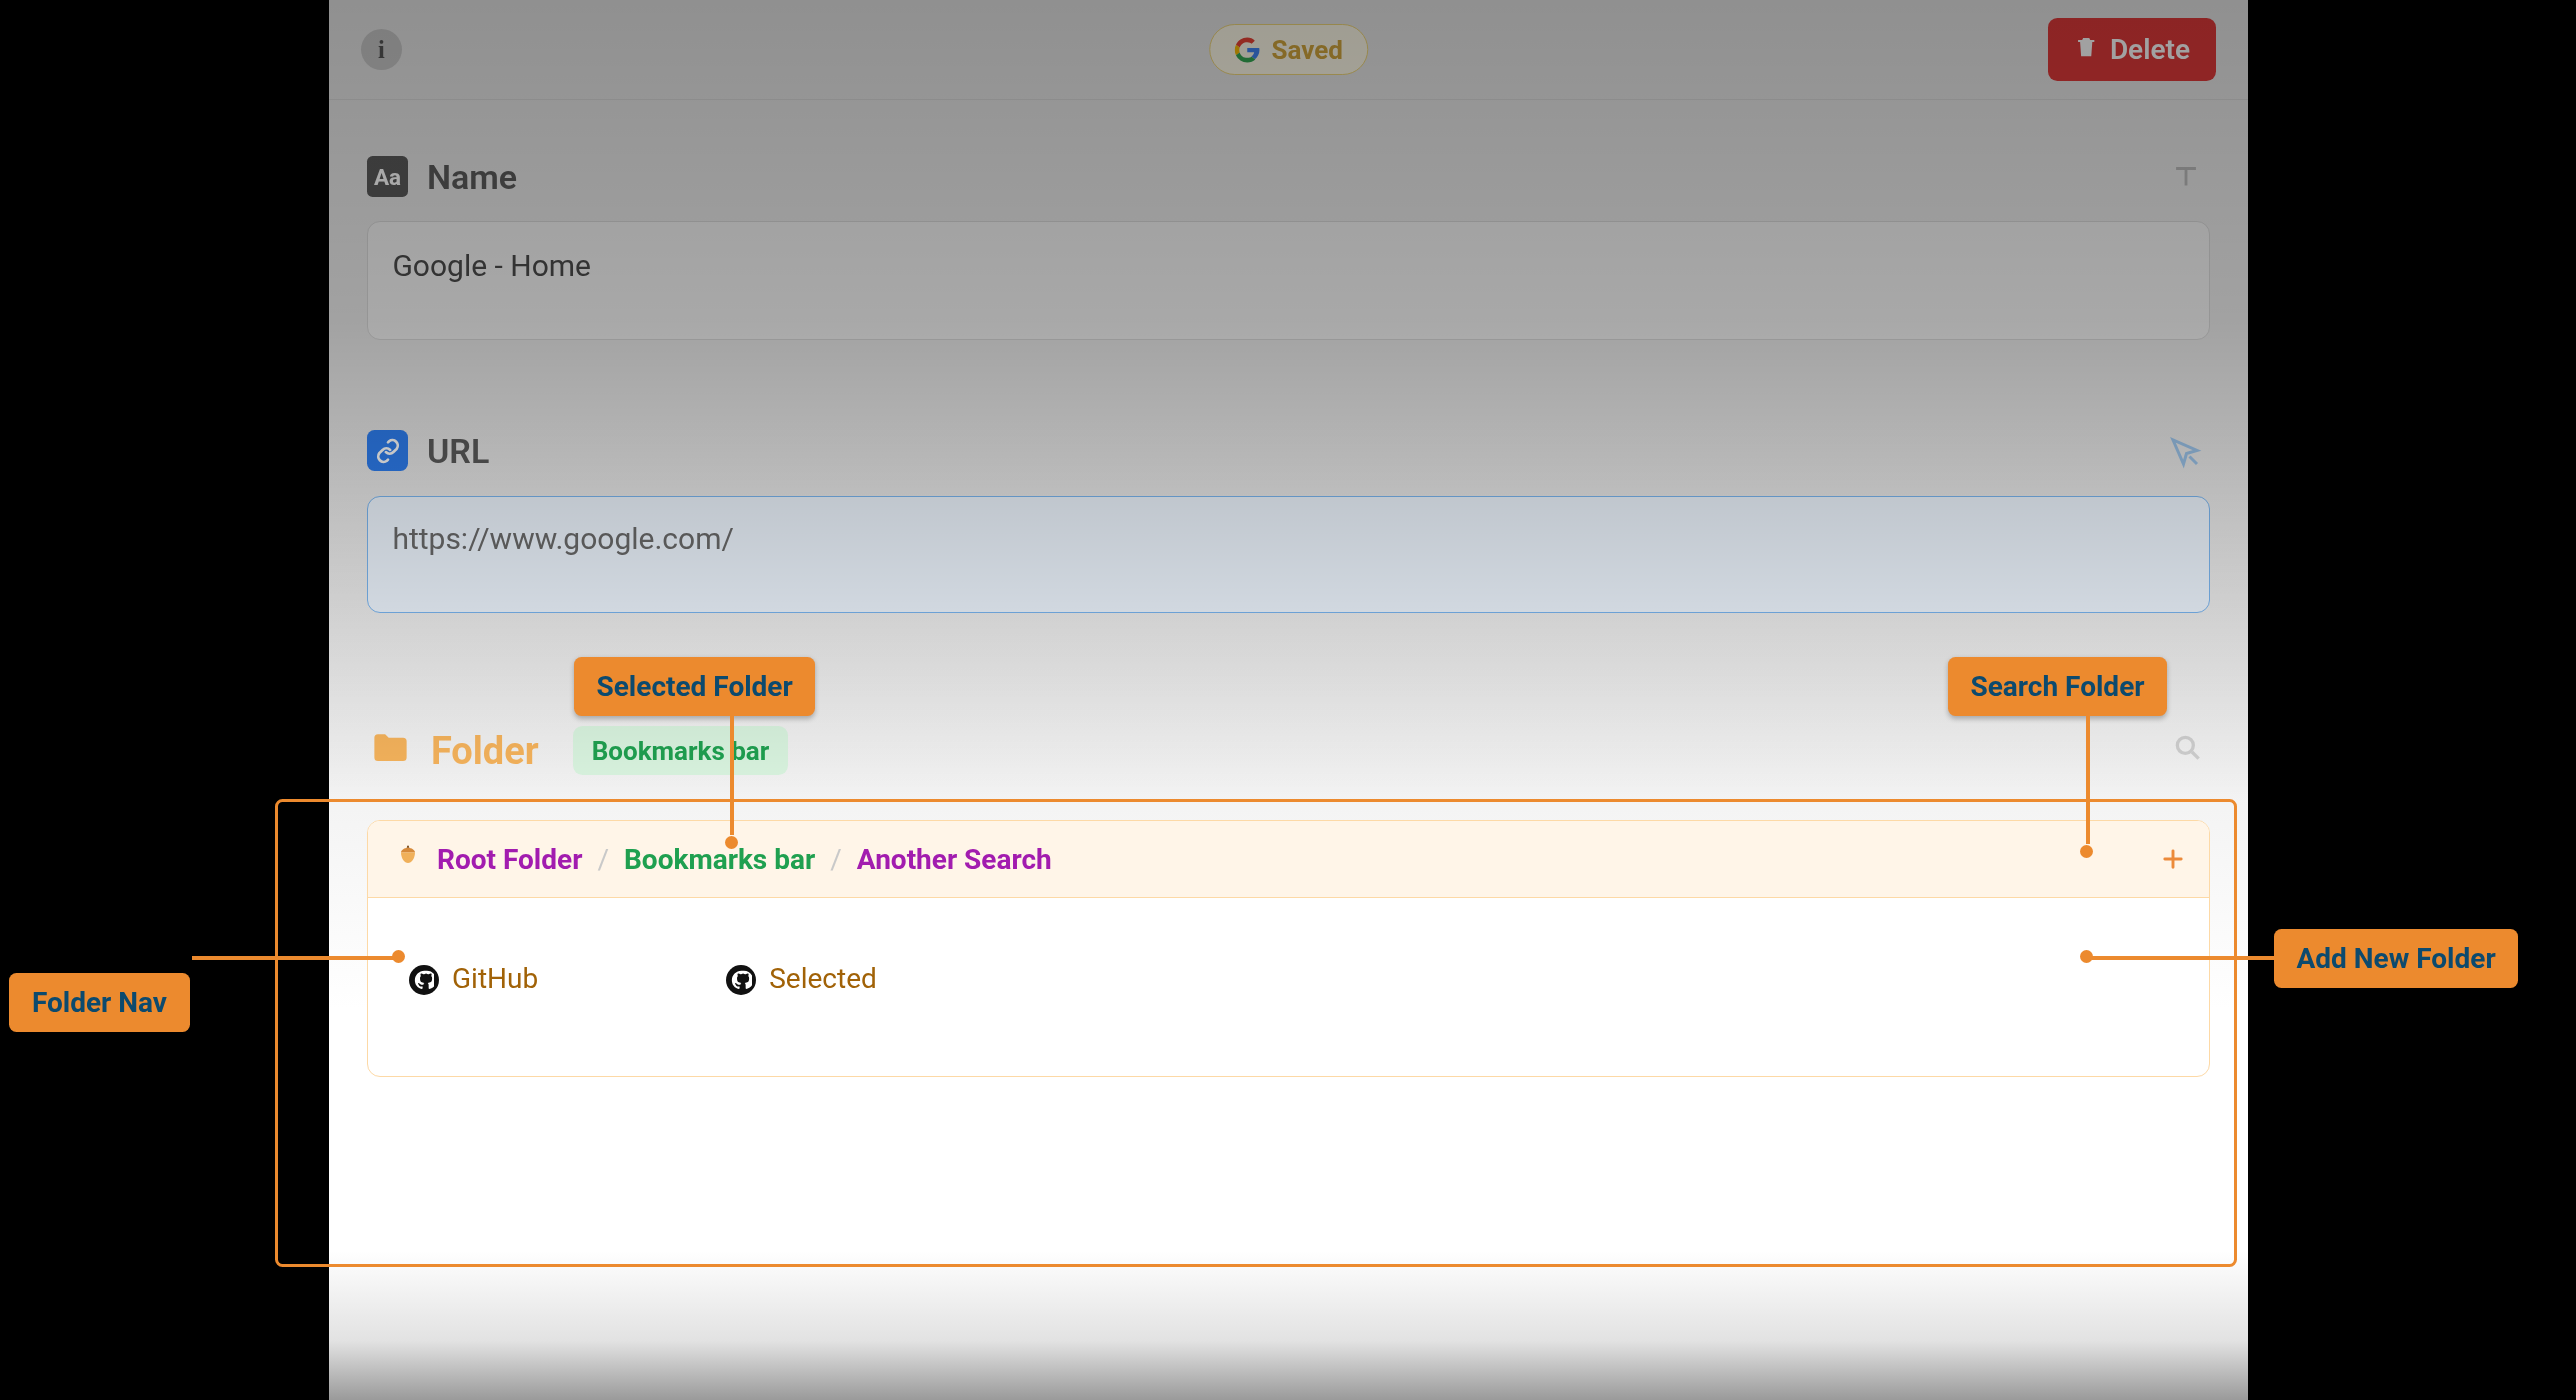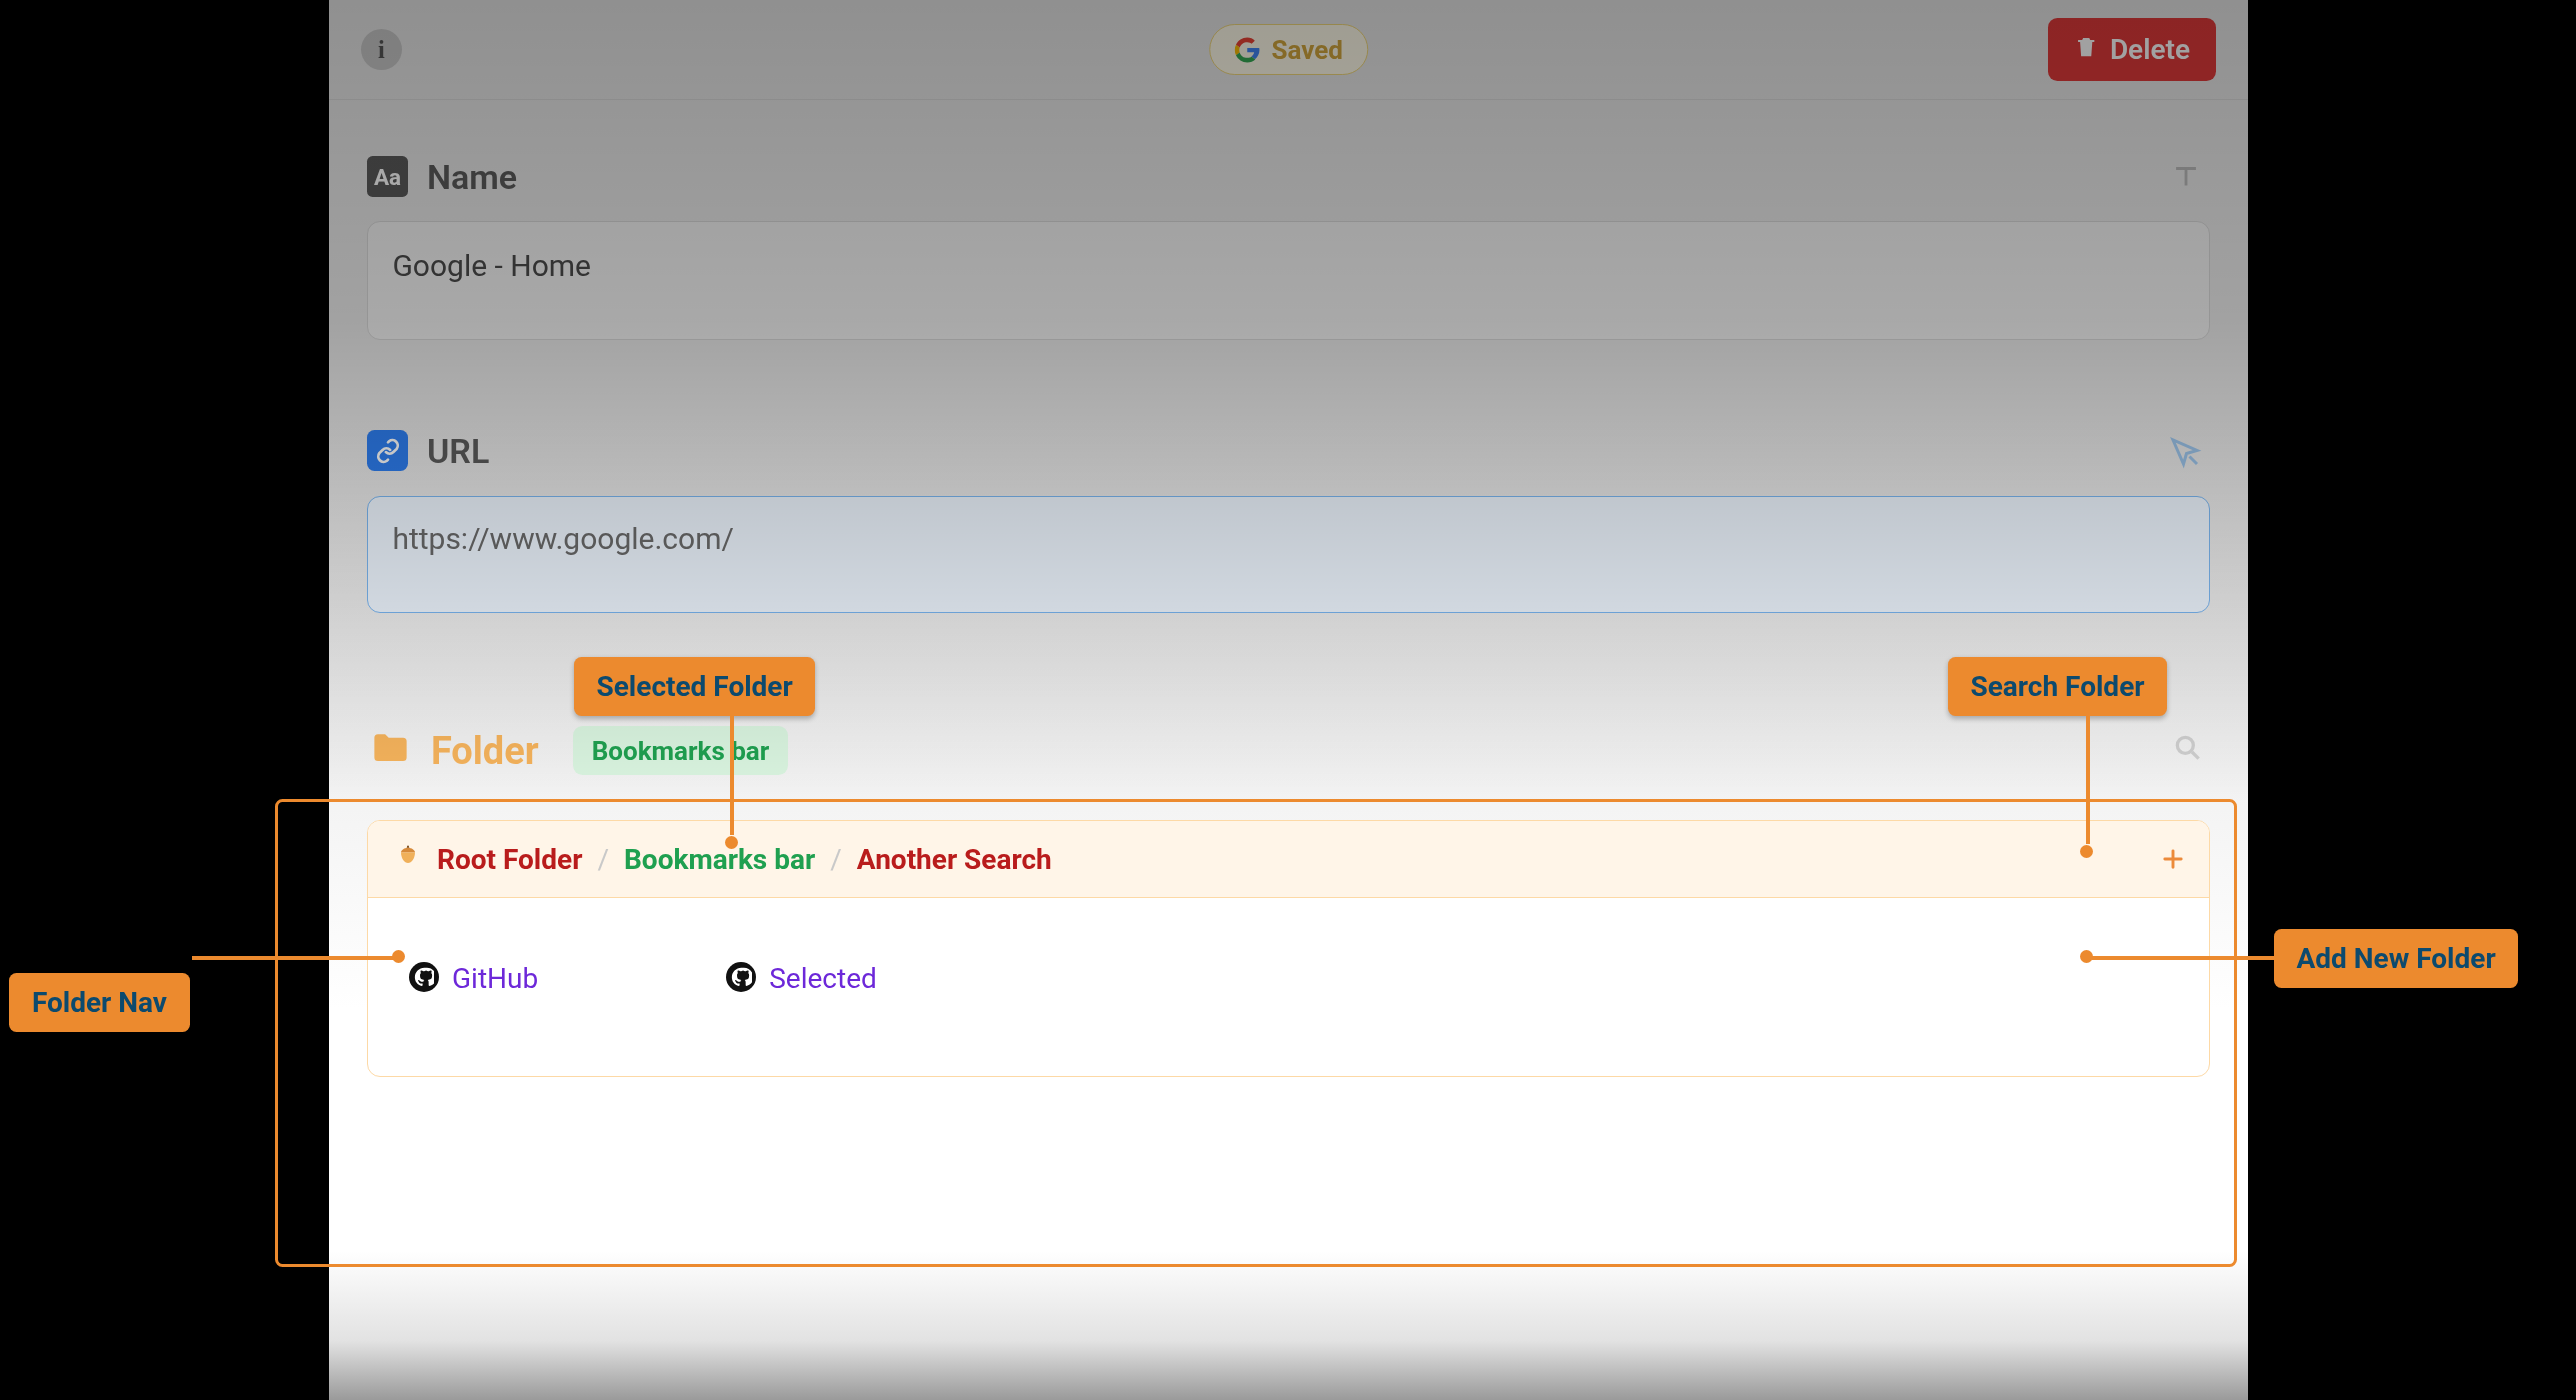--- a/index.html
+++ b/index.html
@@ -112,33 +112,33 @@
     border:0.9px solid #fdd9a6; border-radius:13px; overflow:hidden;
     background:#fff;
   }
   .breadcrumb-row {
     background:#fff5e8; padding: 20.7px 26px; border-bottom:0.9px solid #fdd9a6;
     display:flex; align-items:center; gap:15px; font-size:28px; font-weight:700;
     position:relative;
   }
   .acorn { font-size:28px; }
   .bc-item { cursor:pointer; }
-  .bc-orange { color:#b91c1c; }
+  .bc-orange { color:#a21caf; }
   .bc-green { color:#1fa050; }
   .bc-sep { color:#c9c9c9; font-weight:400; }
   .add-folder {
     position:absolute; right:19px; top:50%; transform:translateY(-50%);
     width:34px; height:34px; display:flex; align-items:center; justify-content:center;
     color:#ec8a3a; font-size:30px; font-weight:300; cursor:pointer;
   }
   .folder-body {
     padding: 64px 41px 81px; display:flex; gap:188px;
   }
   .folder-item {
-    display:flex; align-items:flex-start; gap:13px; font-size:28px; color:#6d28d9; cursor:pointer;
+    display:flex; align-items:flex-end; gap:13px; font-size:28px; color:#a16207; cursor:pointer;
   }
   .gh-icon { width:30px; height:30px; background:#111; border-radius:50%; display:flex; align-items:center; justify-content:center; }
 
   
   .callout {
     position:absolute; background:#ec8a2e; color:#0c4a6e; font-weight:700;
     font-size:28px; padding: 13px 22.5px; border-radius:7.5px; white-space:nowrap;
     box-shadow: 0 2.8px 5.6px rgba(0,0,0,0.25);
   }
   .ann-box {

